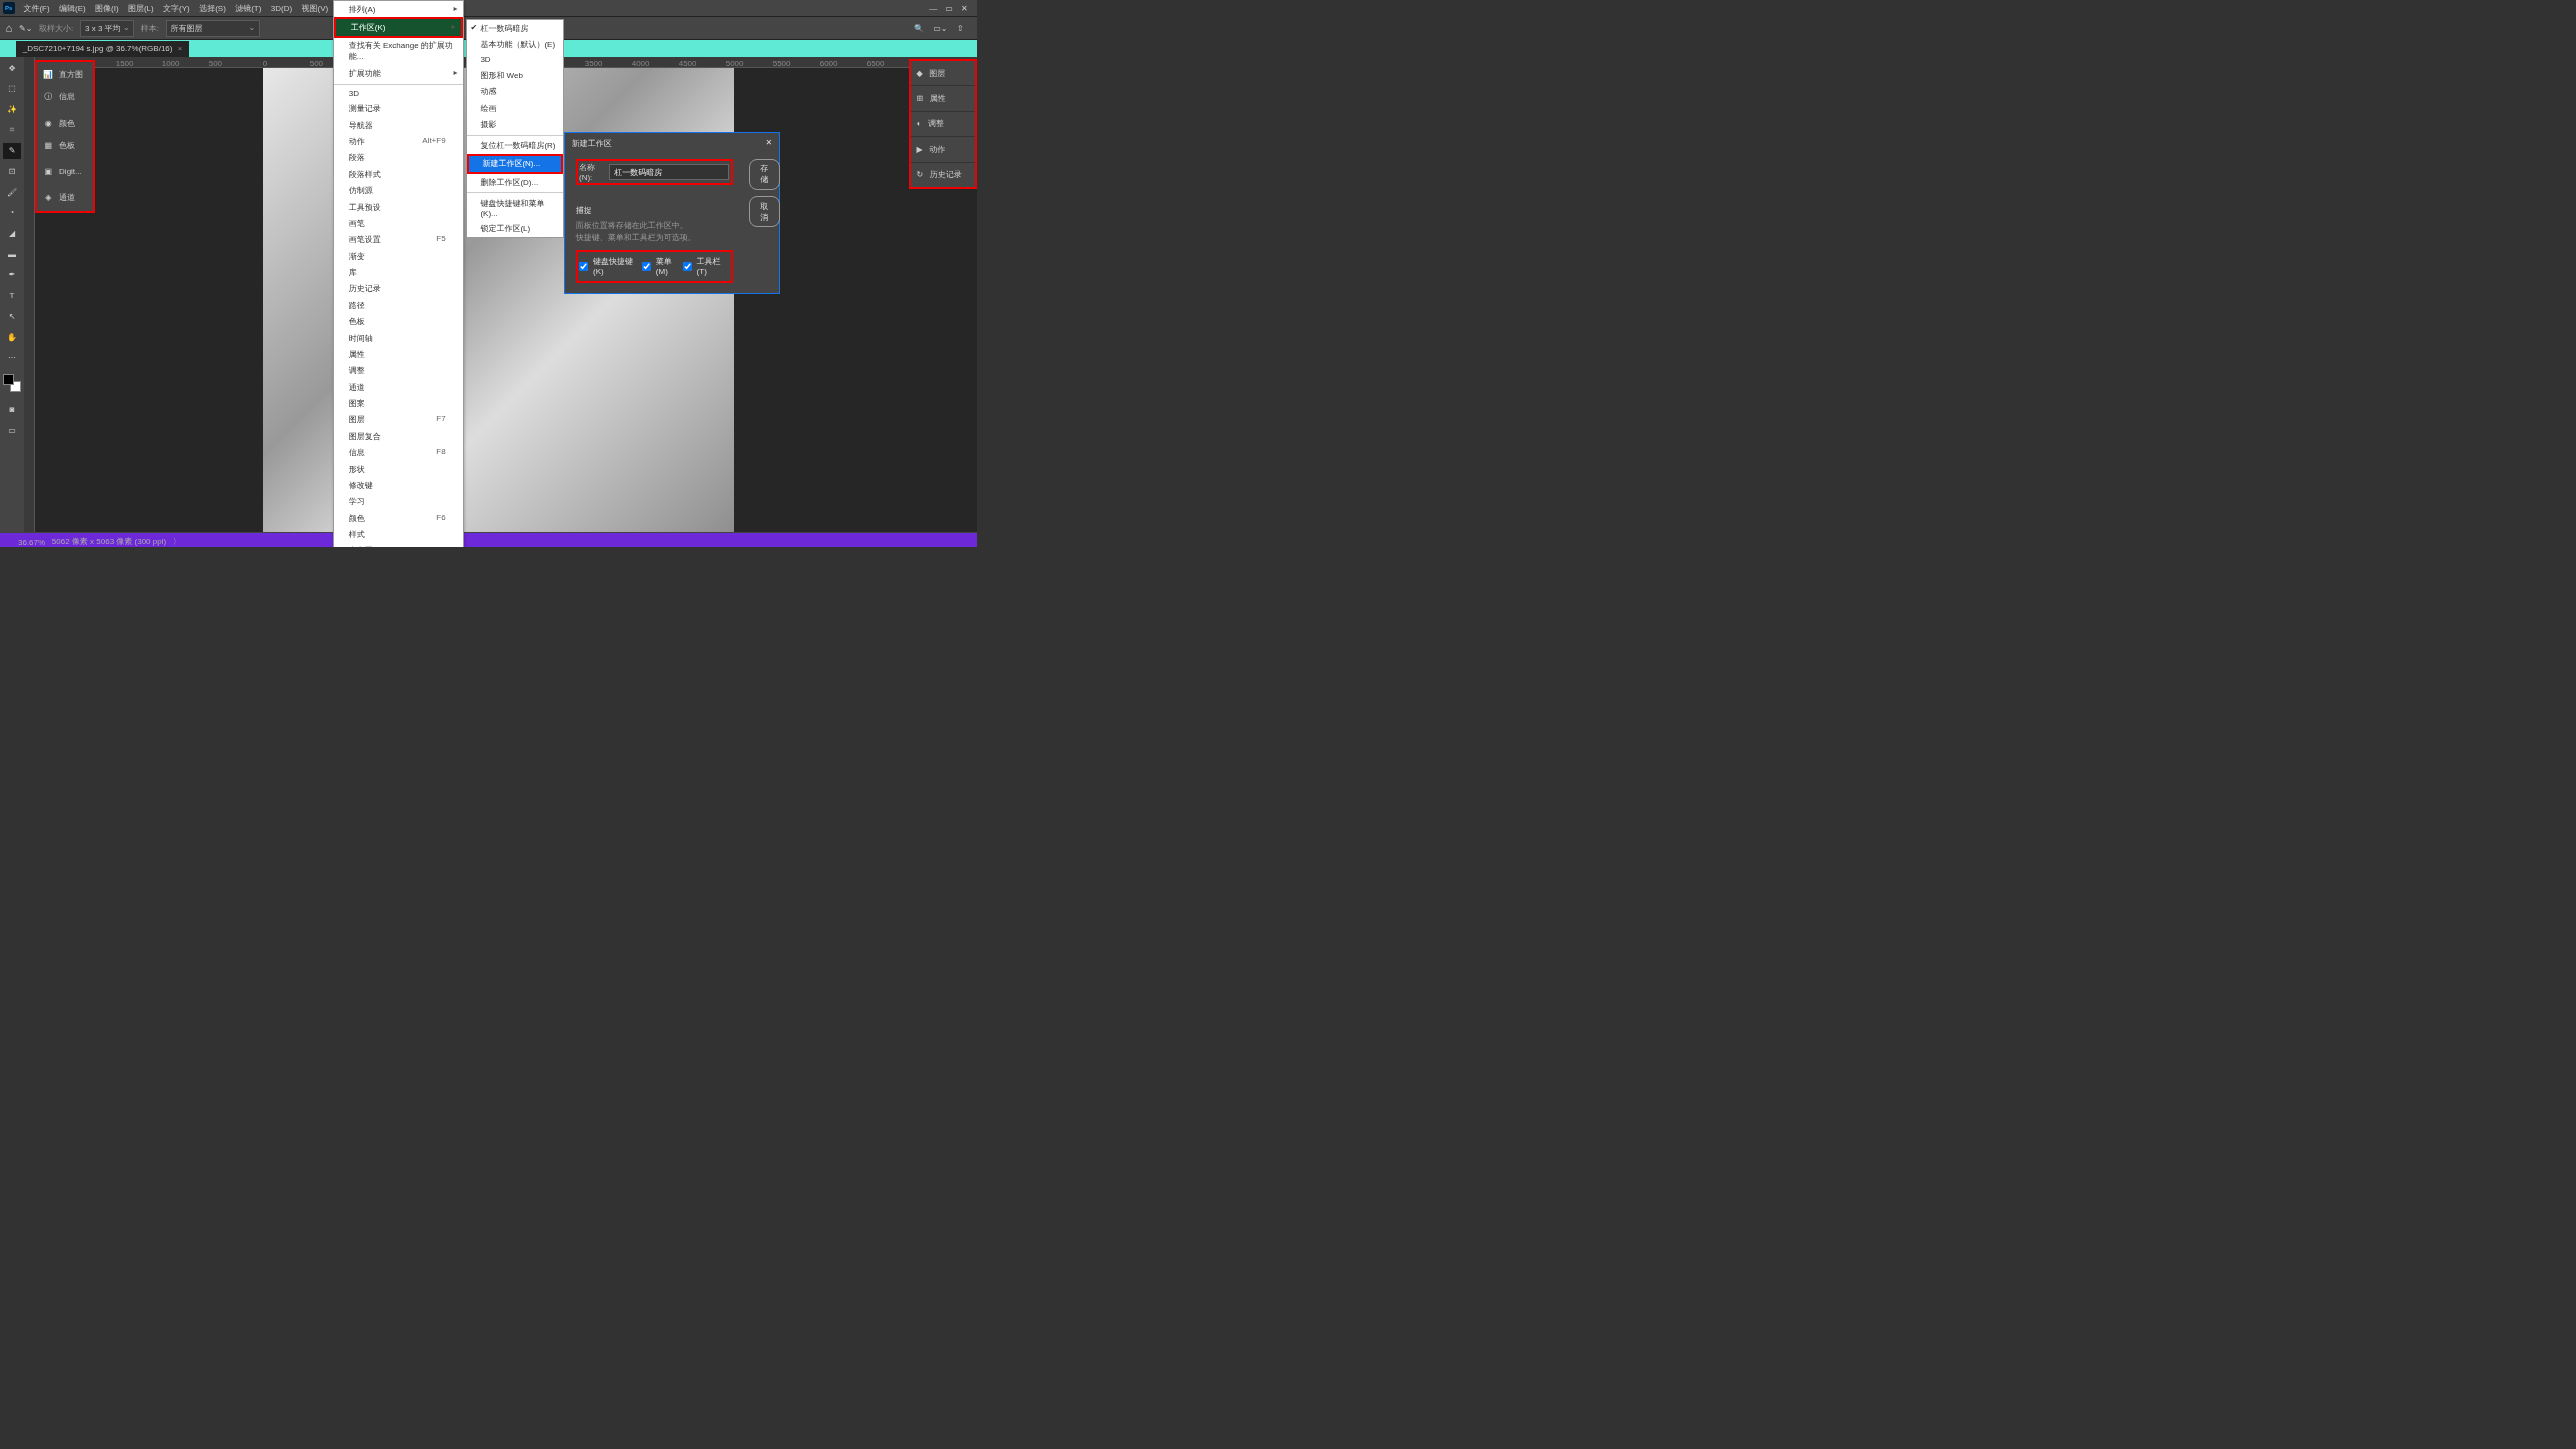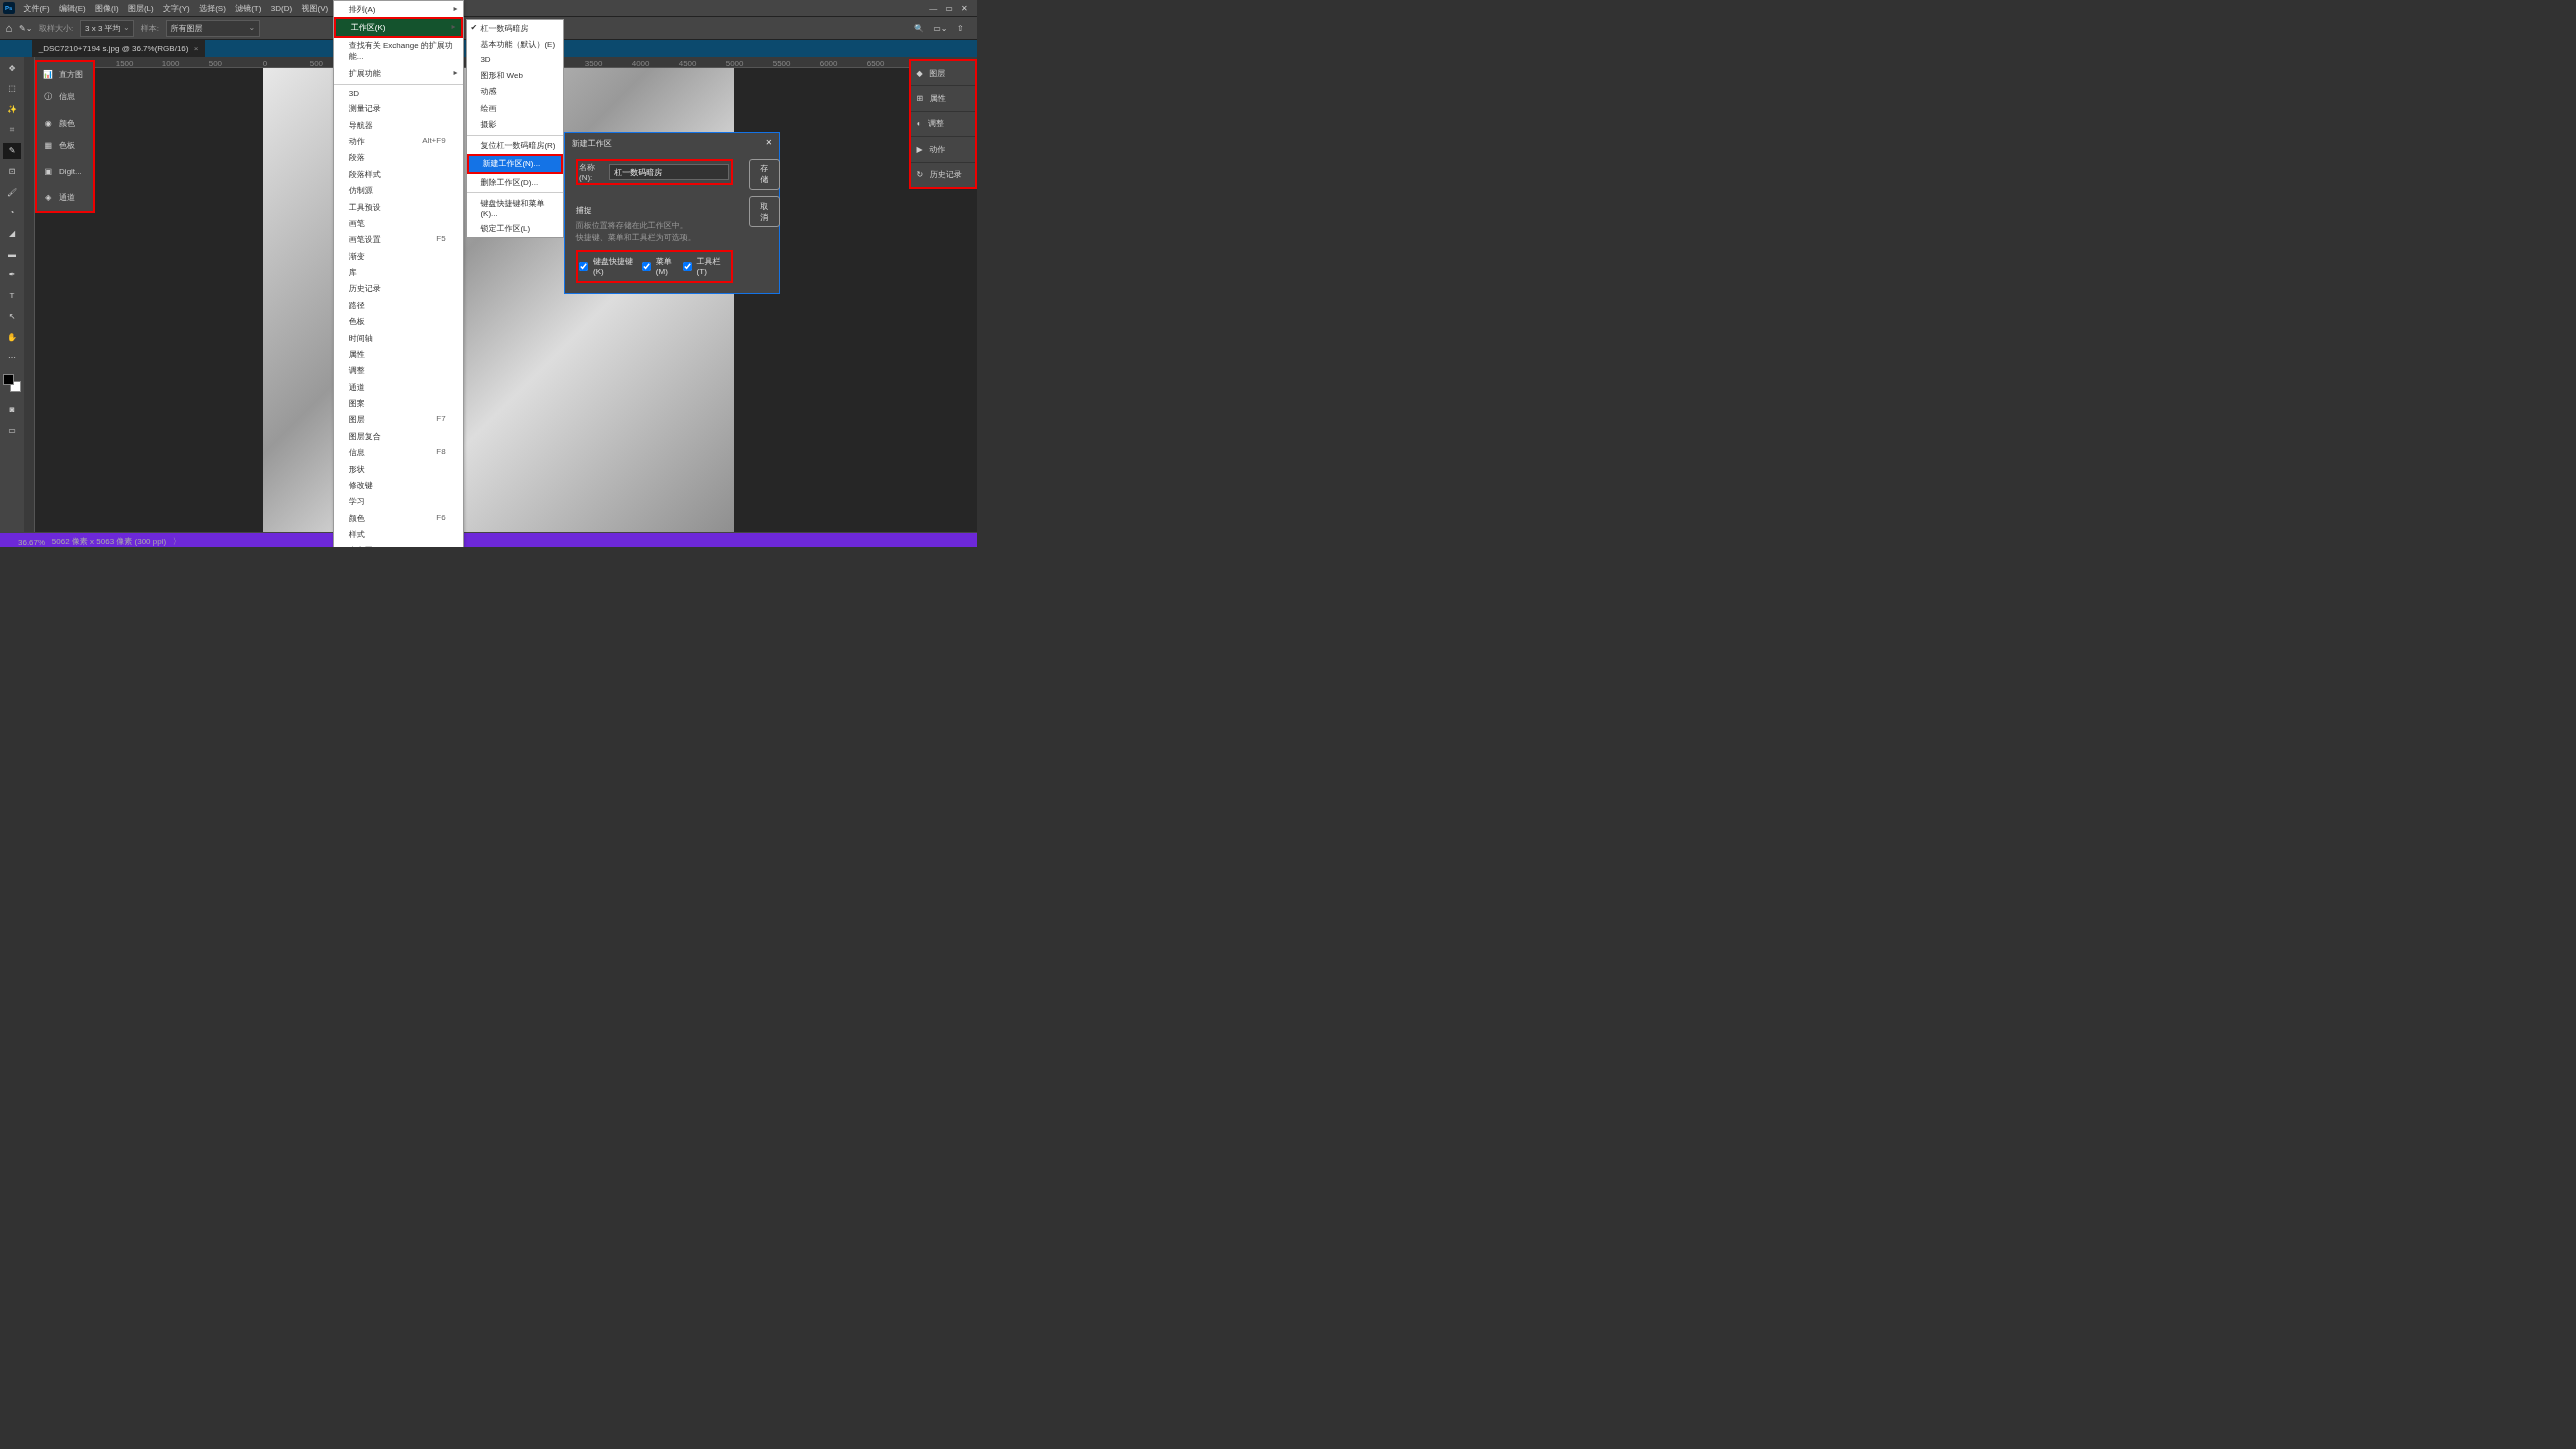--- a/index.html
+++ b/index.html
@@ -8,21 +8,21 @@
 .ps-icon{width:12px;height:12px;background:#001e36;color:#31a8ff;display:flex;align-items:center;justify-content:center;font-size:6px;font-weight:bold;border-radius:2px;margin-right:4px}
 .menu-item{padding:2.7px 4.7px;color:#ccc;cursor:pointer}
 .menu-item.active{background:#1473e6;color:#fff}
 .menu-box-red{border:1.3px solid #e00;padding:0.7px 3.4px}
 .win-controls{margin-left:auto;display:flex;gap:8px;padding-right:6.7px;color:#ccc}
 .optbar{background:#454545;height:24px;display:flex;align-items:center;padding:0 5.4px;gap:6.7px;border-top:0.7px solid #222;border-bottom:0.7px solid #222}
 .dropdown{background:#393939;border:0.7px solid #5a5a5a;padding:2px 12px 2px 4px;color:#ccc;min-width:54px;position:relative}
 .dropdown::after{content:"⌄";position:absolute;right:3.4px;color:#999}
 .lbl{color:#999}
 .right-icons{margin-left:auto;display:flex;gap:9.4px;padding-right:8px;align-items:center;color:#ccc;font-size:12px}
-.tabbar{background:#0c4a6e;height:17.4px;display:flex;padding-left:32px}
+.tabbar{background:#5eead4;height:17.4px;display:flex;align-items:center;padding-left:16px}
 .doc-tab{background:#252525;padding:3.4px 6.7px;color:#ccc;display:flex;align-items:center;gap:5.4px}
 .doc-tab .x{color:#888}
 .workspace{display:flex;height:calc(100% - 16px - 24px - 17.4px - 14.8px);position:relative}
 .toolbar{width:24px;background:#454545;display:flex;flex-direction:column;align-items:center;padding-top:2.7px;gap:4.7px}
 .tool{width:17.4px;height:16px;display:flex;align-items:center;justify-content:center;color:#ccc;position:relative}
 .tool.sel{background:#1a1a1a}
 .swatch{position:relative;width:17.4px;height:17.4px;margin-top:4px}
 .swatch .fg{position:absolute;width:10.7px;height:10.7px;background:#000;border:0.7px solid #888;left:0;top:0}
 .swatch .bg{position:absolute;width:10.7px;height:10.7px;background:#fff;border:0.7px solid #888;right:0;bottom:0}
 .ruler-left{width:10.7px;background:#3a3a3a;border-right:0.7px solid #555}
@@ -45,21 +45,21 @@
 .sub-item{padding:2.7px 6.7px 2.7px 13.4px;position:relative}
 .sub-item.hl{background:#1473e6;color:#fff}
 .sub-item.box-red{border:2px solid #e00}
 .sub-item .chk{position:absolute;left:3.4px}
 .dialog{position:absolute;left:564px;top:132px;width:216px;background:#454545;border:0.7px solid #1473e6;z-index:20}
 .dlg-title{padding:5.4px 6.7px;display:flex;justify-content:space-between;color:#ddd}
 .dlg-body{padding:4px 10.7px 9.4px}
 .dlg-row{display:flex;align-items:center;gap:5.4px;margin-bottom:4px}
 .dlg-input{background:#333;border:0.7px solid #666;color:#eee;padding:2.7px 4px;width:133px}
 .box-red-in{border:2px solid #e00;padding:1.3px}
-.dlg-btn{border:0.7px solid #999;border-radius:3px;padding:3.4px 10.7px;color:#ddd;background:transparent;cursor:pointer}
+.dlg-btn{border:0.7px solid #999;border-radius:8px;padding:3.4px 10.7px;color:#ddd;background:transparent;cursor:pointer}
 .dlg-hint{color:#999;font-size:7.4px;line-height:1.5;margin:4px 0 5.4px}
 .dlg-chk{display:flex;align-items:center;gap:4.7px;margin:3.4px 0;color:#ddd}
 .dlg-chk input{width:9.4px;height:9.4px}
 .chk-box-red{border:2px solid #e00;padding:1.3px;display:inline-flex;flex-direction:row}
 .right-panels{position:absolute;right:0;top:59px;width:68px;background:#454545;border:2px solid #e00}
 .rp-item{display:flex;align-items:center;gap:6.7px;padding:6.7px 5.4px;color:#ccc;border-bottom:0.7px solid #333}
 .rp-item:last-child{border-bottom:none}
 .statusbar{position:absolute;bottom:0;left:0;right:0;height:14.8px;background:#6d28d9;border-top:0.7px solid #444;display:flex;align-items:flex-end;padding:0 18px;color:#aaa;gap:6.7px;font-size:7.4px}
 </style>
 </head>

